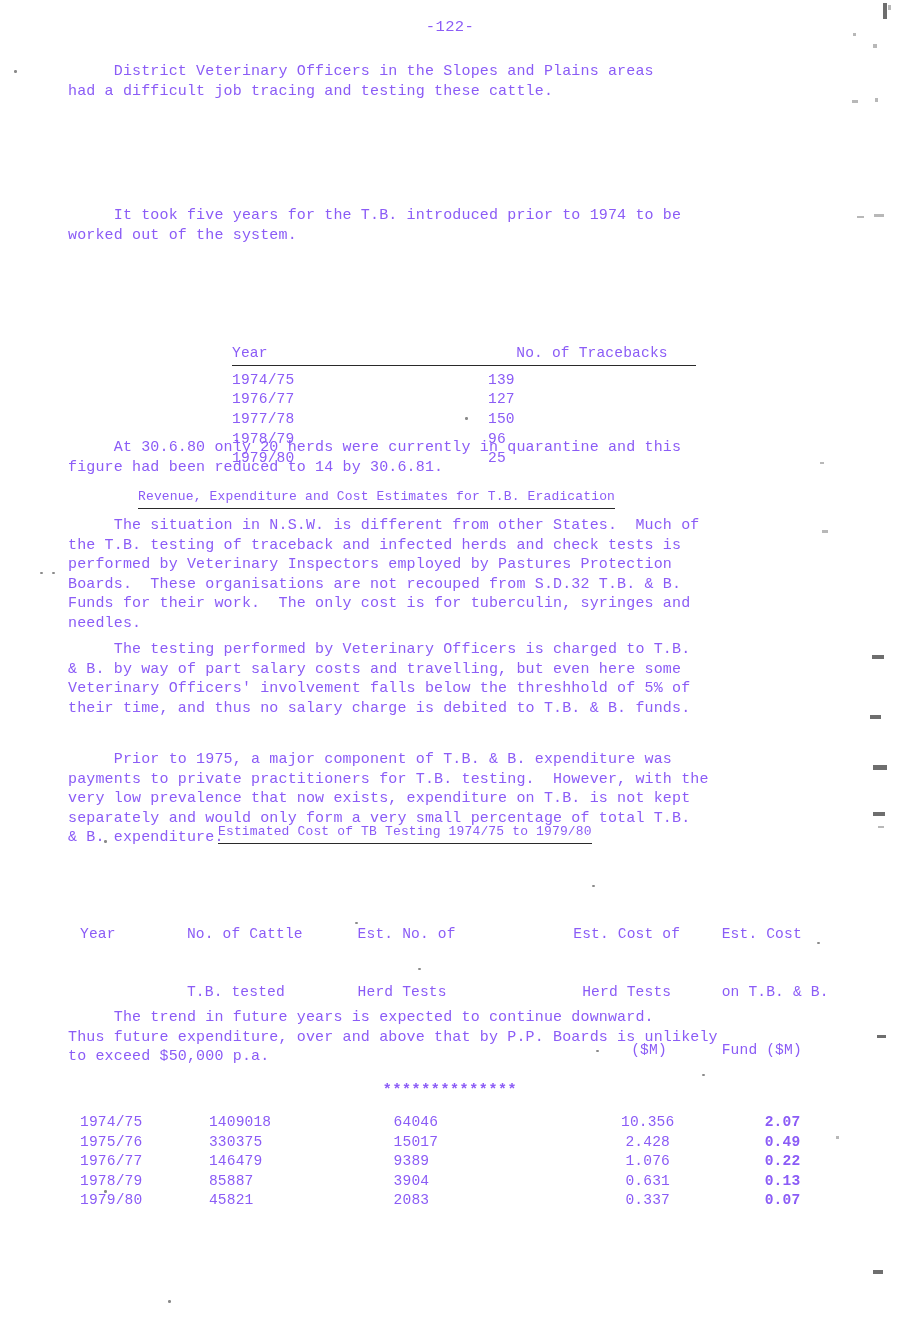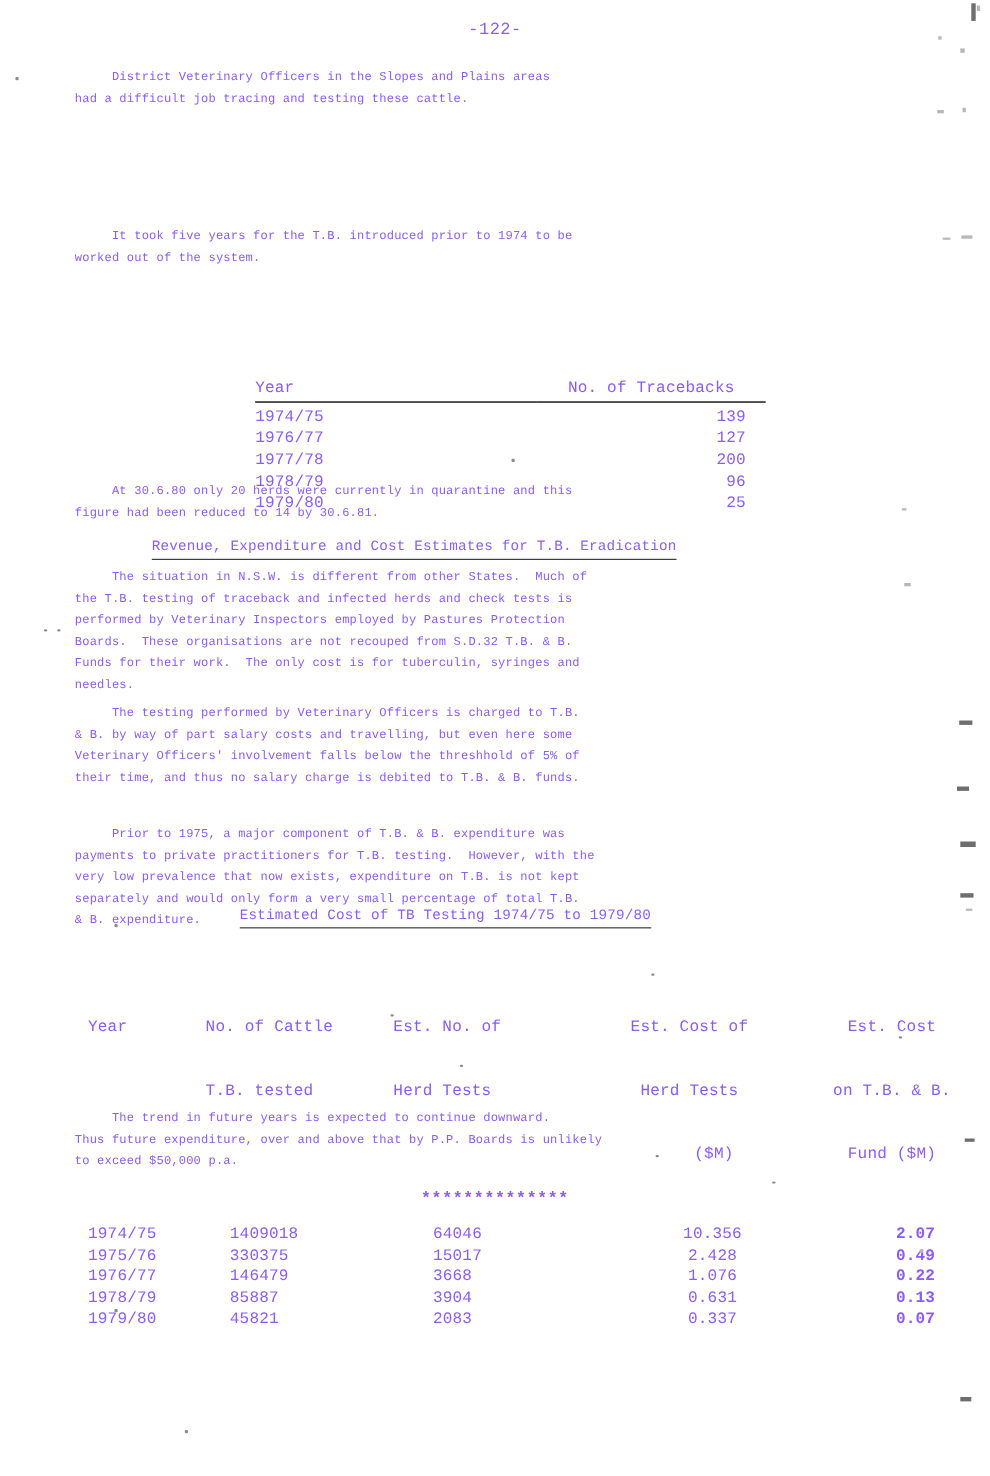--- a/index.html
+++ b/index.html
@@ -26,21 +26,21 @@
     left: 0;
     width: 900px;
     text-align: center;
     font-size: 15.5px;
     letter-spacing: 0.4px;
   }
 
   
   .tw {
     position: absolute;
-    font-size: 11px;
+    font-size: 15px;
     line-height: 19.5px;
     letter-spacing: 0.15px;
     white-space: pre;
   }
 
   .body-col {
     left: 68px;
     width: 790px;
   }
 
@@ -73,21 +73,21 @@
     line-height: 19.6px;
     letter-spacing: 0.15px;
   }
   .t1 .c-year   { width: 256px; text-align: left; }
   .t1 .c-count  { width: 190px; text-align: center; }
   .t1 thead th {
     border-bottom: 1.4px solid #2a2a2a;
     padding-bottom: 1px;
   }
   .t1 tbody tr:first-child td { padding-top: 5px; }
-  .t1 td.c-count { text-align: right; padding-right: 18px; }
+  .t1 td.c-count { text-align: left; padding-right: 18px; }
 
   
   .t2-title {
     position: absolute;
     left: 218px;
     top: 822px;
   }
   .t2 {
     position: absolute;
     left: 80px;
@@ -102,21 +102,21 @@
     font-weight: normal;
     vertical-align: top;
     font-size: 14.6px;
     line-height: 19.4px;
     letter-spacing: 0.15px;
   }
   .t2 .k0 { width: 106px; text-align: left; }
   .t2 .k1 { width: 160px; text-align: left; }
   .t2 .k2 { width: 152px; text-align: left; }
   .t2 .k3 { width: 165px; text-align: center; }
-  .t2 .k4 { width: 150px; text-align: center; }
+  .t2 .k4 { width: 150px; text-align: left; }
   .t2 th .hl { display: block; white-space: pre; }
   .t2 tbody { }
   .t2 tbody td { white-space: pre; }
   .t2 .num1 { padding-left: 22px; }
   .t2 .num2 { padding-left: 36px; }
   .t2 .num3 { padding-left: 42px; }
   .t2 .num4 { padding-left: 43px; font-weight: bold; }
   .t2 tbody tr:first-child td { padding-top: 14px; }
 
   
@@ -167,21 +167,21 @@
         <tr>
           <td class="c-year">1974/75</td>
           <td class="c-count">139</td>
         </tr>
         <tr>
           <td class="c-year">1976/77</td>
           <td class="c-count">127</td>
         </tr>
         <tr>
           <td class="c-year">1977/78</td>
-          <td class="c-count">200</td>
+          <td class="c-count">150</td>
         </tr>
         <tr>
           <td class="c-year">1978/79</td>
           <td class="c-count">96</td>
         </tr>
         <tr>
           <td class="c-year">1979/80</td>
           <td class="c-count">25</td>
         </tr>
       </tbody>
@@ -253,21 +253,21 @@
         <tr>
           <td class="k0">1975/76</td>
           <td class="k1 num1">330375</td>
           <td class="k2 num2">15017</td>
           <td class="k3 num3">2.428</td>
           <td class="k4 num4">0.49</td>
         </tr>
         <tr>
           <td class="k0">1976/77</td>
           <td class="k1 num1">146479</td>
-          <td class="k2 num2">3668</td>
+          <td class="k2 num2">9389</td>
           <td class="k3 num3">1.076</td>
           <td class="k4 num4">0.22</td>
         </tr>
         <tr>
           <td class="k0">1978/79</td>
           <td class="k1 num1">85887</td>
           <td class="k2 num2">3904</td>
           <td class="k3 num3">0.631</td>
           <td class="k4 num4">0.13</td>
         </tr>

